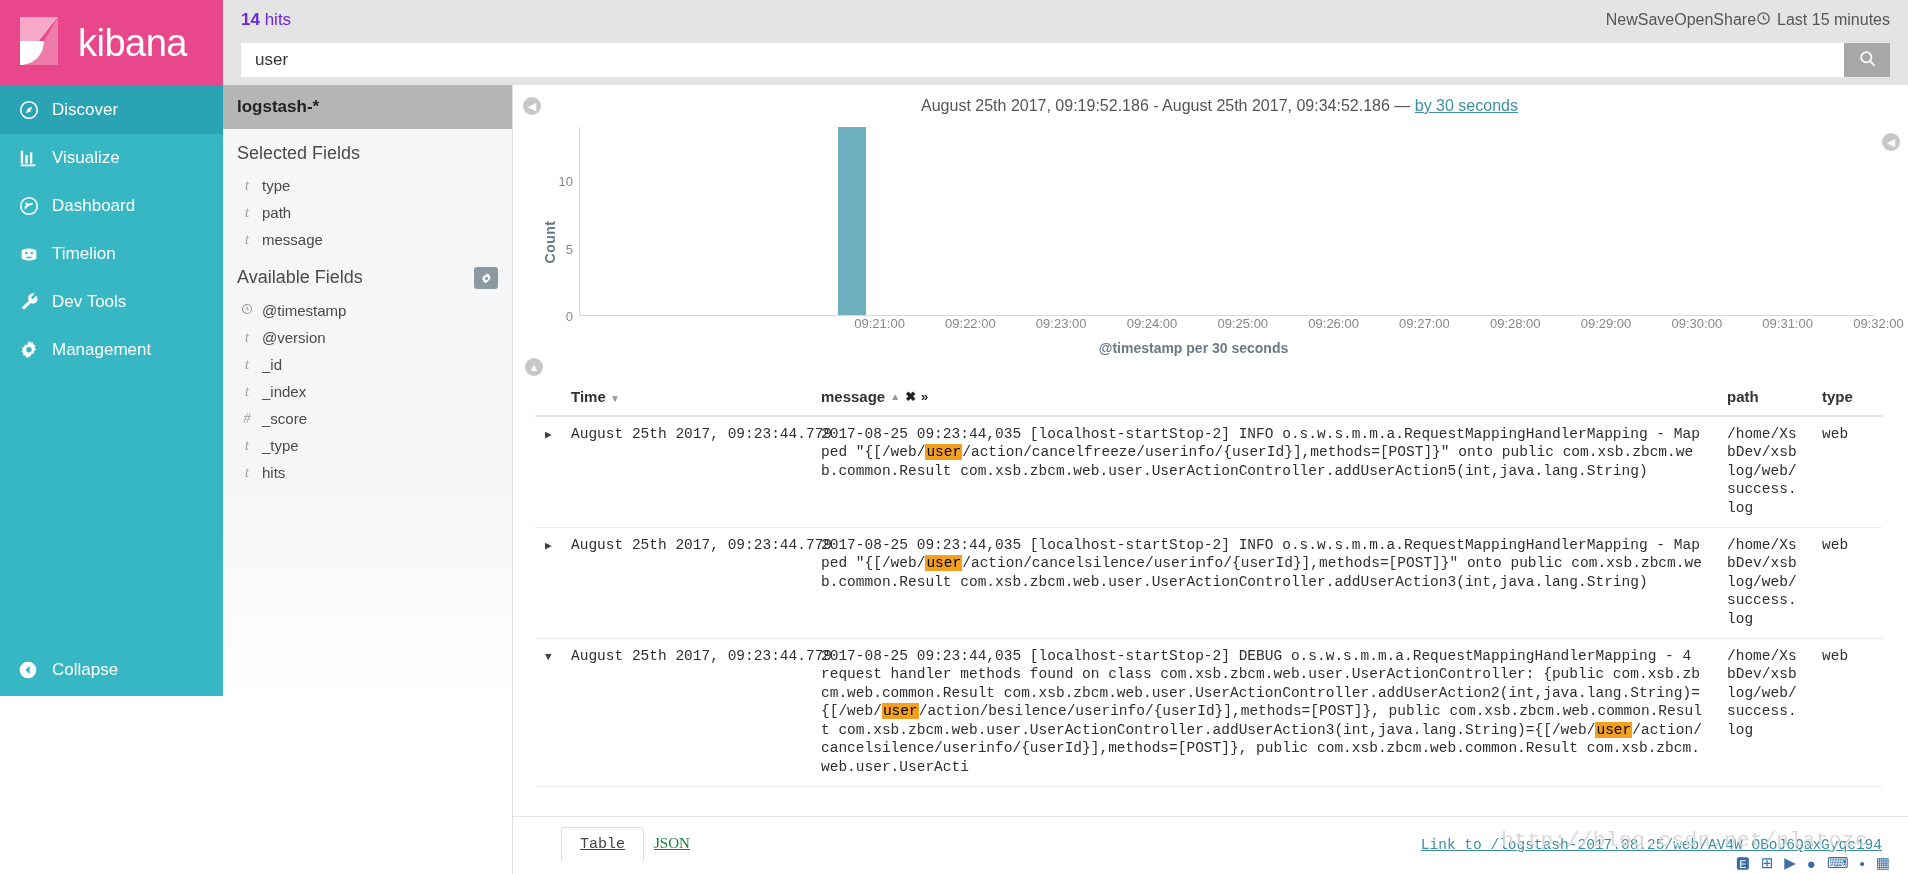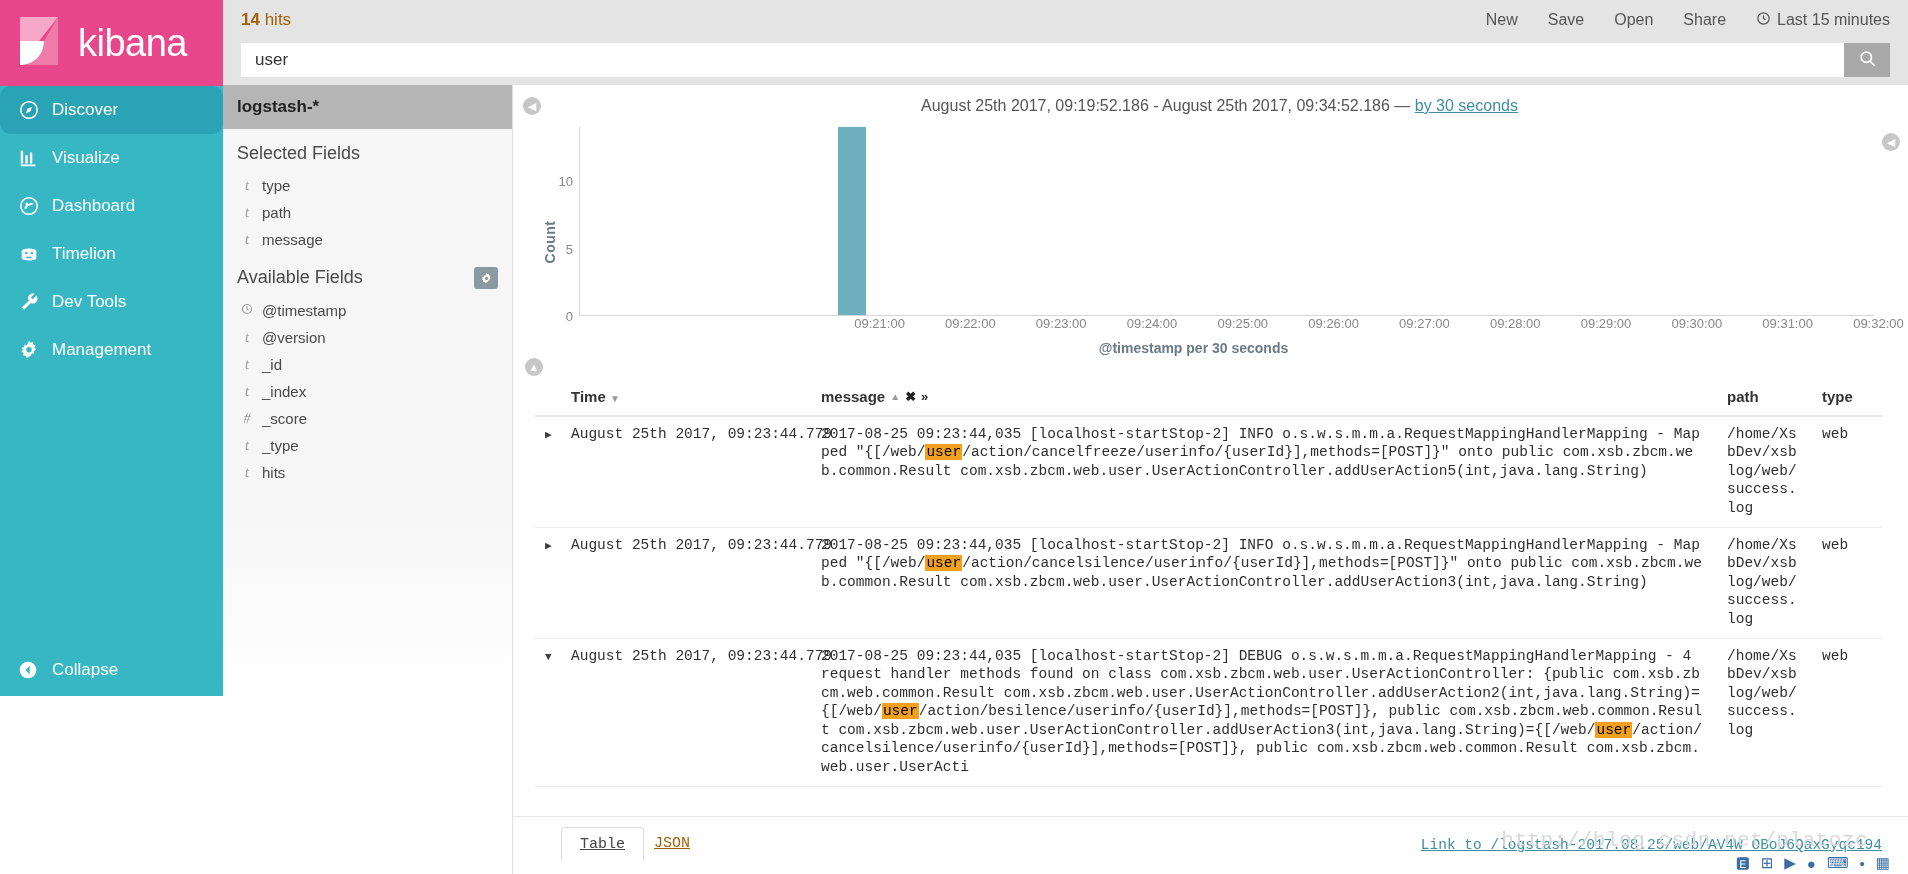--- a/index.html
+++ b/index.html
@@ -28,39 +28,39 @@
   .brand-mark { width: 56px; height: 56px; position: relative; flex: 0 0 56px; }
   .brand-text {
     color: #fff; font-size: 38px; letter-spacing: -0.5px;
     margin-left: 8px; font-weight: 400;
   }
   .nav-item {
     height: 48px; display: flex; align-items: center;
     padding-left: 18px; color: #ffffff; font-size: 17px;
     cursor: pointer;
   }
-  .nav-item.active { background: #2aa3b5; border-radius: 11px; }
+  .nav-item.active { background: #2aa3b5; }
   .nav-ico { width: 34px; flex: 0 0 34px; display: flex; align-items: center; }
   .nav-ico svg { display: block; }
   .collapse {
     position: absolute; bottom: 0; left: 0; width: 223px;
     height: 52px; display: flex; align-items: center; padding-left: 18px;
     color: #fff; font-size: 17px; cursor: pointer;
   }
 
   
   .main { flex: 1; display: flex; flex-direction: column; height: 874px; min-width: 0; }
 
   .topbar {
     height: 40px; background: #e4e4e4; display: flex; align-items: center;
     padding: 0 18px; flex: 0 0 40px;
   }
-  .hits { font-size: 17px; color: #a16207; }
+  .hits { font-size: 17px; color: #6d28d9; }
   .hits b { font-weight: bold; }
-  .topnav { margin-left: auto; display: flex; align-items: center; gap: 30px; }
+  .topnav { margin-left: auto; display: flex; align-items: center; }
   .topnav a { color: #555; font-size: 16px; text-decoration: none; cursor: pointer; }
   .tr { display: flex; align-items: center; gap: 6px; }
 
   .querybar {
     height: 45px; background: #e4e4e4; display: flex; align-items: center;
     padding: 0 18px 6px 18px; flex: 0 0 45px;
   }
   .qinput {
     flex: 1; height: 34px; border: none; outline: none; background: #fff;
     padding: 0 14px; font-size: 17px; color: #333;
@@ -186,22 +186,22 @@
     display: flex; align-items: flex-start; padding: 10px 26px 0 48px;
     position: relative; background: #fff;
   }
   .tabbtn {
     padding: 8px 18px; font-size: 15px; color: #444;
     border: 1px solid #ddd; border-bottom: none; border-radius: 4px 4px 0 0;
     background: #fff; cursor: pointer; text-decoration: underline;
     font-family: "Liberation Mono", monospace;
   }
   .tablink {
-    padding: 8px 10px; font-size: 15px; color: #a16207; cursor: pointer;
-    text-decoration: underline; font-family: Liberation Mono, monospace;
+    padding: 8px 10px; font-size: 15px; color: #15803d; cursor: pointer;
+    text-decoration: underline; font-family: Liberation Serif, serif;
   }
   .doclink {
     margin-left: auto; font-size: 14.5px; color: #3c8ea0;
     text-decoration: underline; cursor: pointer;
     font-family: "Liberation Mono", monospace; padding-top: 10px;
   }
   .watermark {
     position: absolute; right: 40px; bottom: 22px;
     font-size: 21px; color: #d8d8d8; font-family: "Liberation Mono", monospace;
     pointer-events: none; letter-spacing: .5px;

